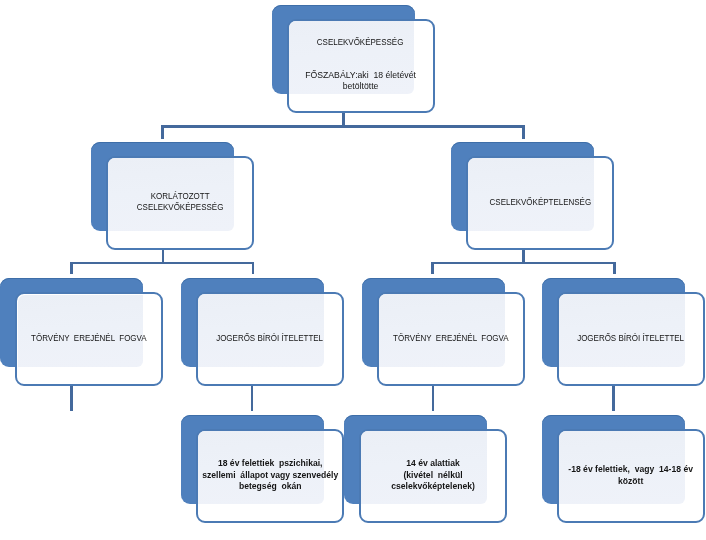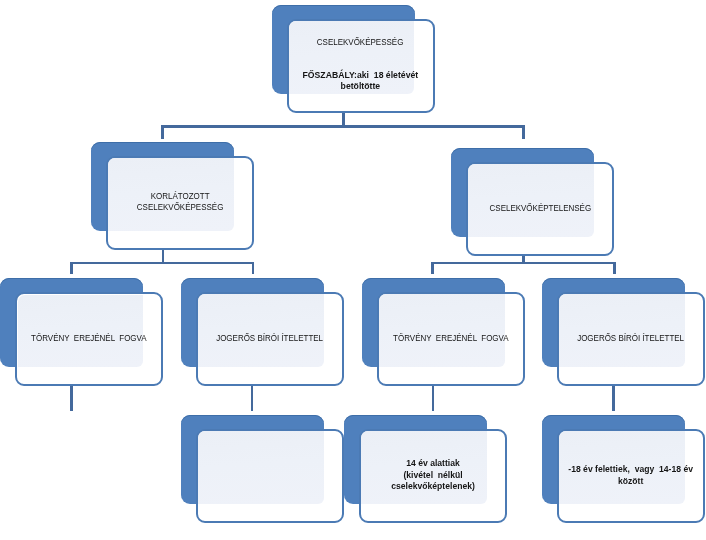--- a/index.html
+++ b/index.html
@@ -21,21 +21,21 @@
                border:2.4px solid #4B7AB4;border-radius:9px;}
   .node .gloss{position:absolute;left:17.4px;top:16.4px;width:125.6px;height:72.6px;
                background:linear-gradient(176deg,#EBEFF6 0%,#EDF1F8 45%,#EFF2F9 100%);
                border-top-left-radius:7px;border-bottom-right-radius:6px;}
   .node .txt{position:absolute;box-sizing:border-box;
              left:15px;top:13.8px;width:148px;height:94px;
              display:flex;flex-direction:column;align-items:center;
              justify-content:center;text-align:center;color:#151515;
              font-size:10px;line-height:11.55px;}
   .node .txt .para{margin:0;white-space:pre;}
-  .node .txt .para + .para{margin-top:21px;font-weight:bold;}
+  .node .txt .para + .para{margin-top:21px;}
   
   .node .txt .ln{display:block;transform:scaleX(0.815);transform-origin:center center;}
   .node.caps .txt{font-size:9.8px;padding-bottom:3px;}
   .node.caps .txt .para.mixed .ln{transform:scaleX(0.885);}
   .node.body .txt{font-weight:bold;font-size:9.9px;padding-bottom:2.4px;}
   .node.body .txt .ln{transform:scaleX(0.87);}
 </style>
 </head>
 <body>
 
@@ -66,21 +66,21 @@
     </div>
   </div>
   <div class="node caps" style="left:91px;top:142px">
     <div class="back"></div>
     <div class="front"></div>
     <div class="gloss"></div>
     <div class="txt">
         <div class="para"><span class="ln">KORLÁTOZOTT</span><span class="ln">CSELEKVŐKÉPESSÉG</span></div>
     </div>
   </div>
-  <div class="node caps" style="left:451px;top:148px">
+  <div class="node caps" style="left:451px;top:142px">
     <div class="back"></div>
     <div class="front"></div>
     <div class="gloss"></div>
     <div class="txt">
         <div class="para"><span class="ln">CSELEKVŐKÉPTELENSÉG</span></div>
     </div>
   </div>
   <div class="node caps" style="left:0.3px;top:278.3px">
     <div class="back"></div>
     <div class="front"></div>
@@ -110,20 +110,23 @@
     <div class="front"></div>
     <div class="gloss"></div>
     <div class="txt">
         <div class="para"><span class="ln">JOGERŐS BÍRÓI ÍTELETTEL</span></div>
     </div>
   </div>
   <div class="node body" style="left:181px;top:415px">
     <div class="back"></div>
     <div class="front"></div>
     <div class="gloss"></div>
+    <div class="txt">
+        <div class="para mixed"><span class="ln">18 év felettiek  pszichikai,</span><span class="ln">szellemi  állapot vagy szenvedély</span><span class="ln">betegség  okán</span></div>
+    </div>
   </div>
   <div class="node body" style="left:344px;top:415px">
     <div class="back"></div>
     <div class="front"></div>
     <div class="gloss"></div>
     <div class="txt">
         <div class="para mixed"><span class="ln">14 év alattiak</span><span class="ln">(kivétel  nélkül</span><span class="ln">cselekvőképtelenek)</span></div>
     </div>
   </div>
   <div class="node body" style="left:542px;top:415px">

